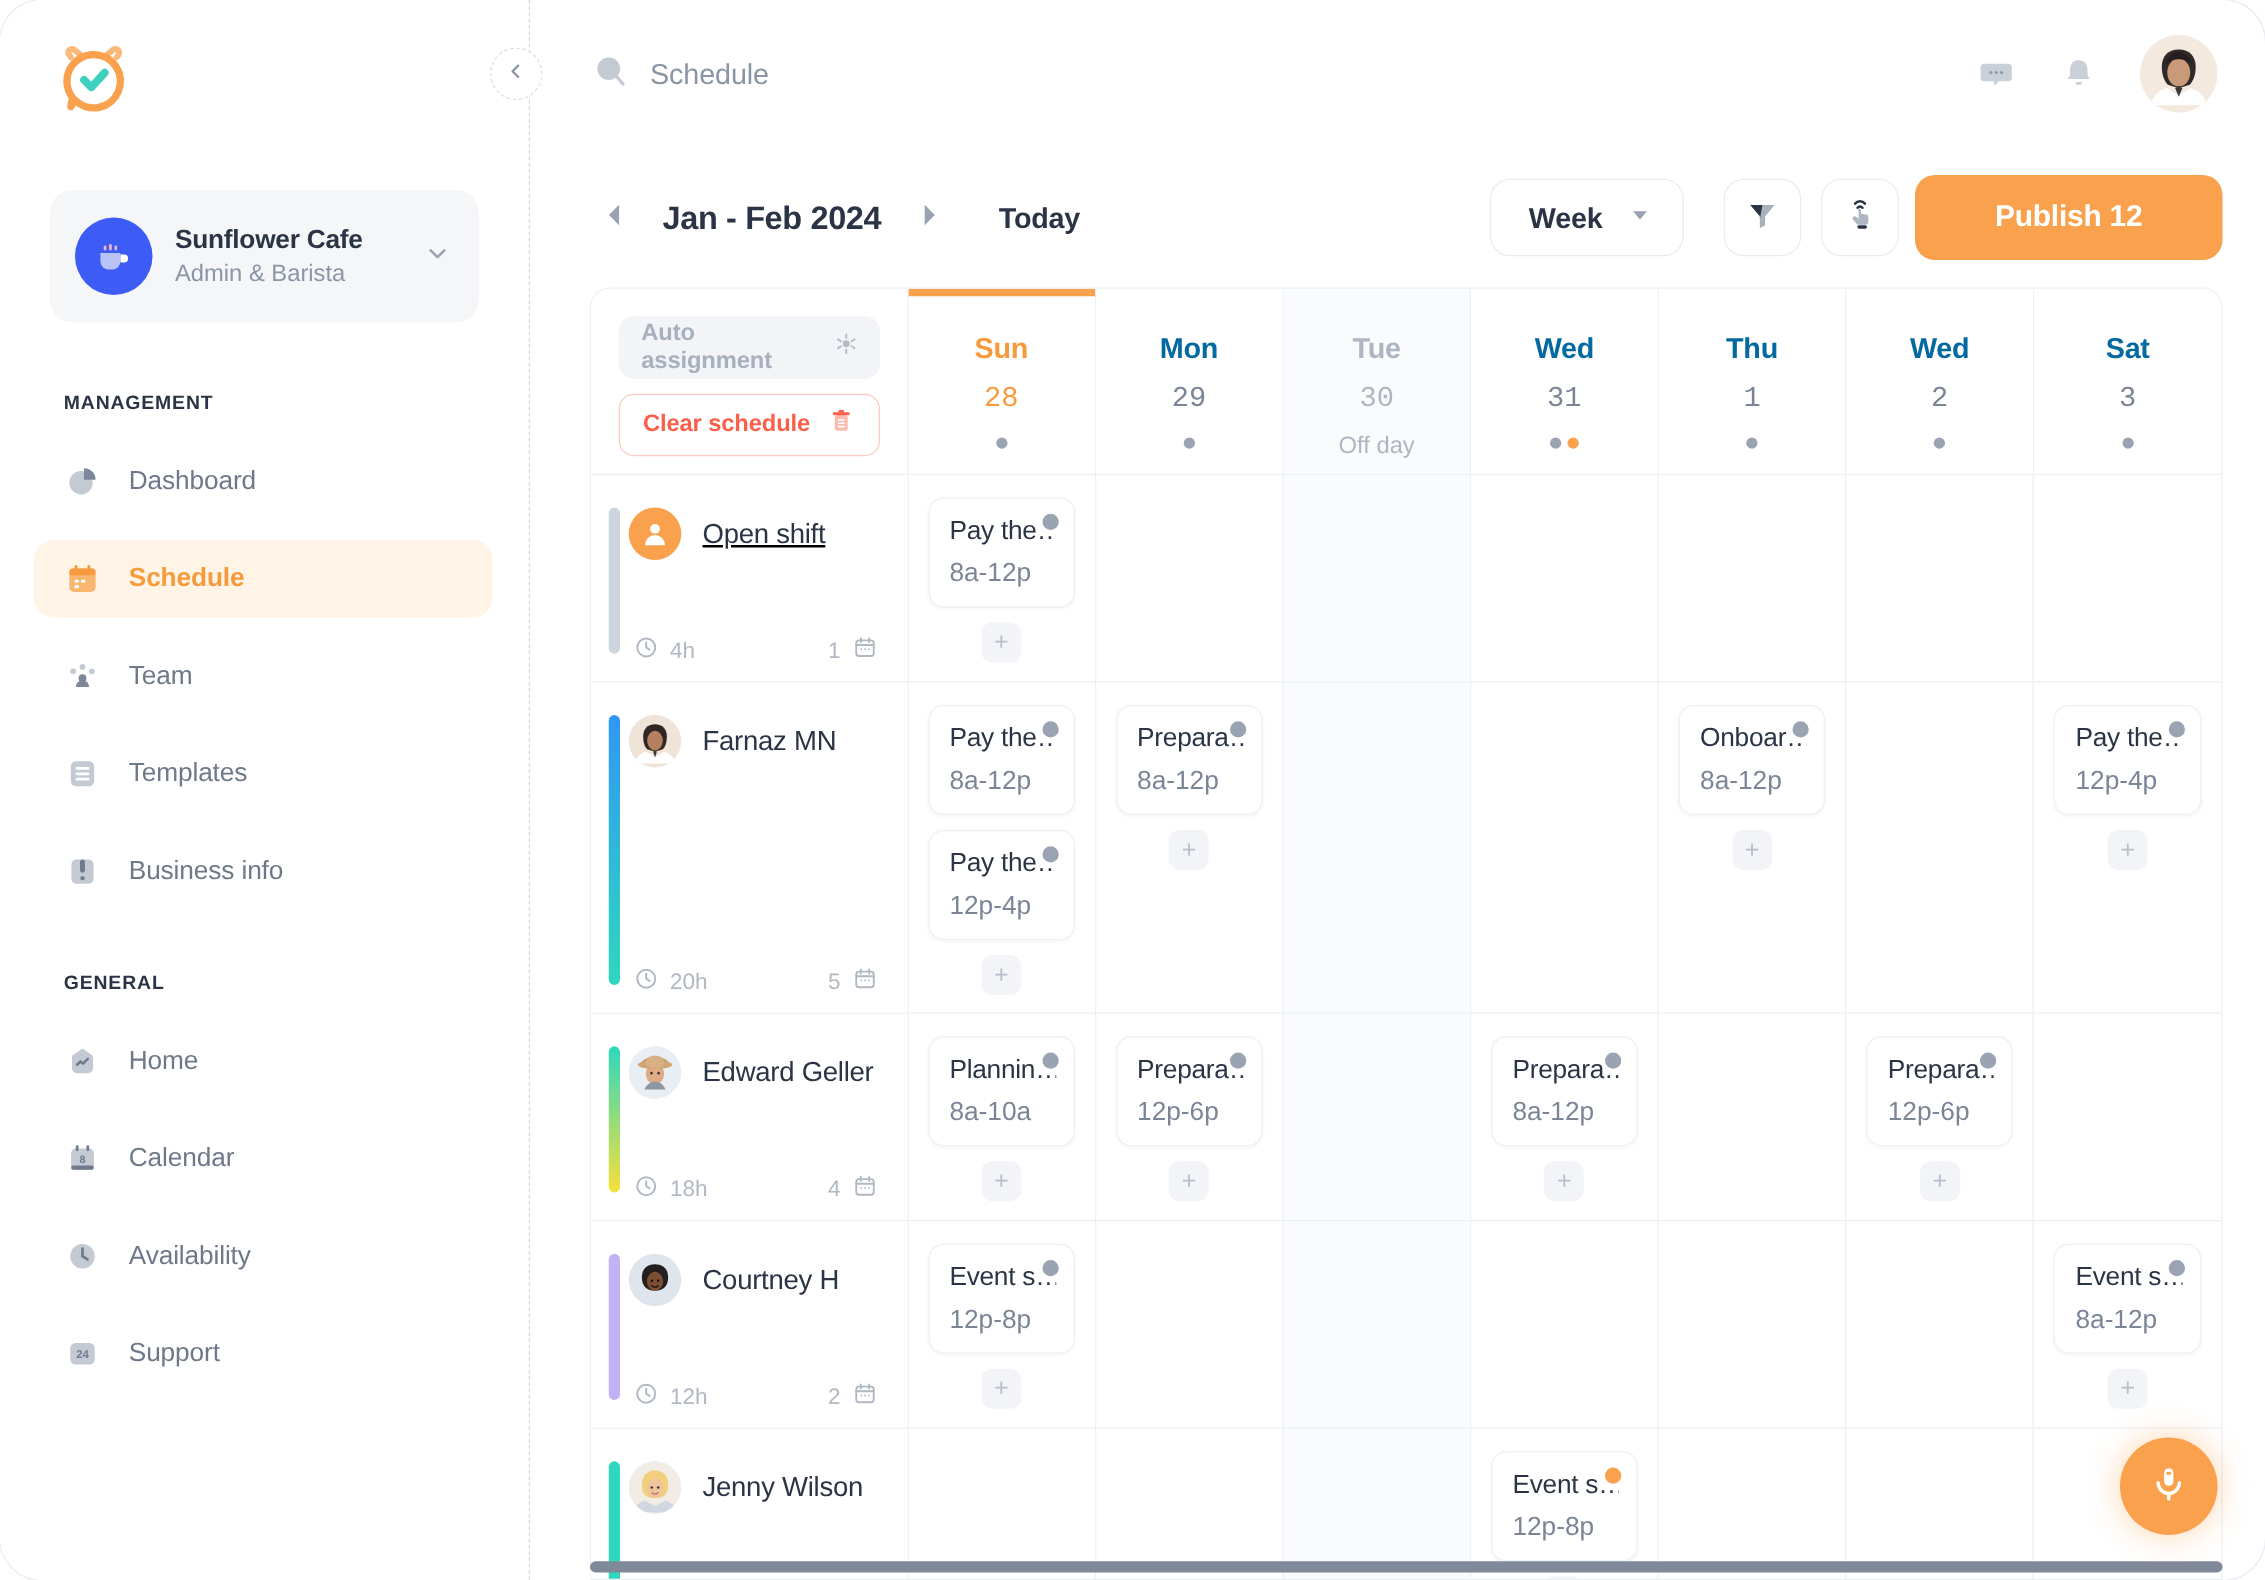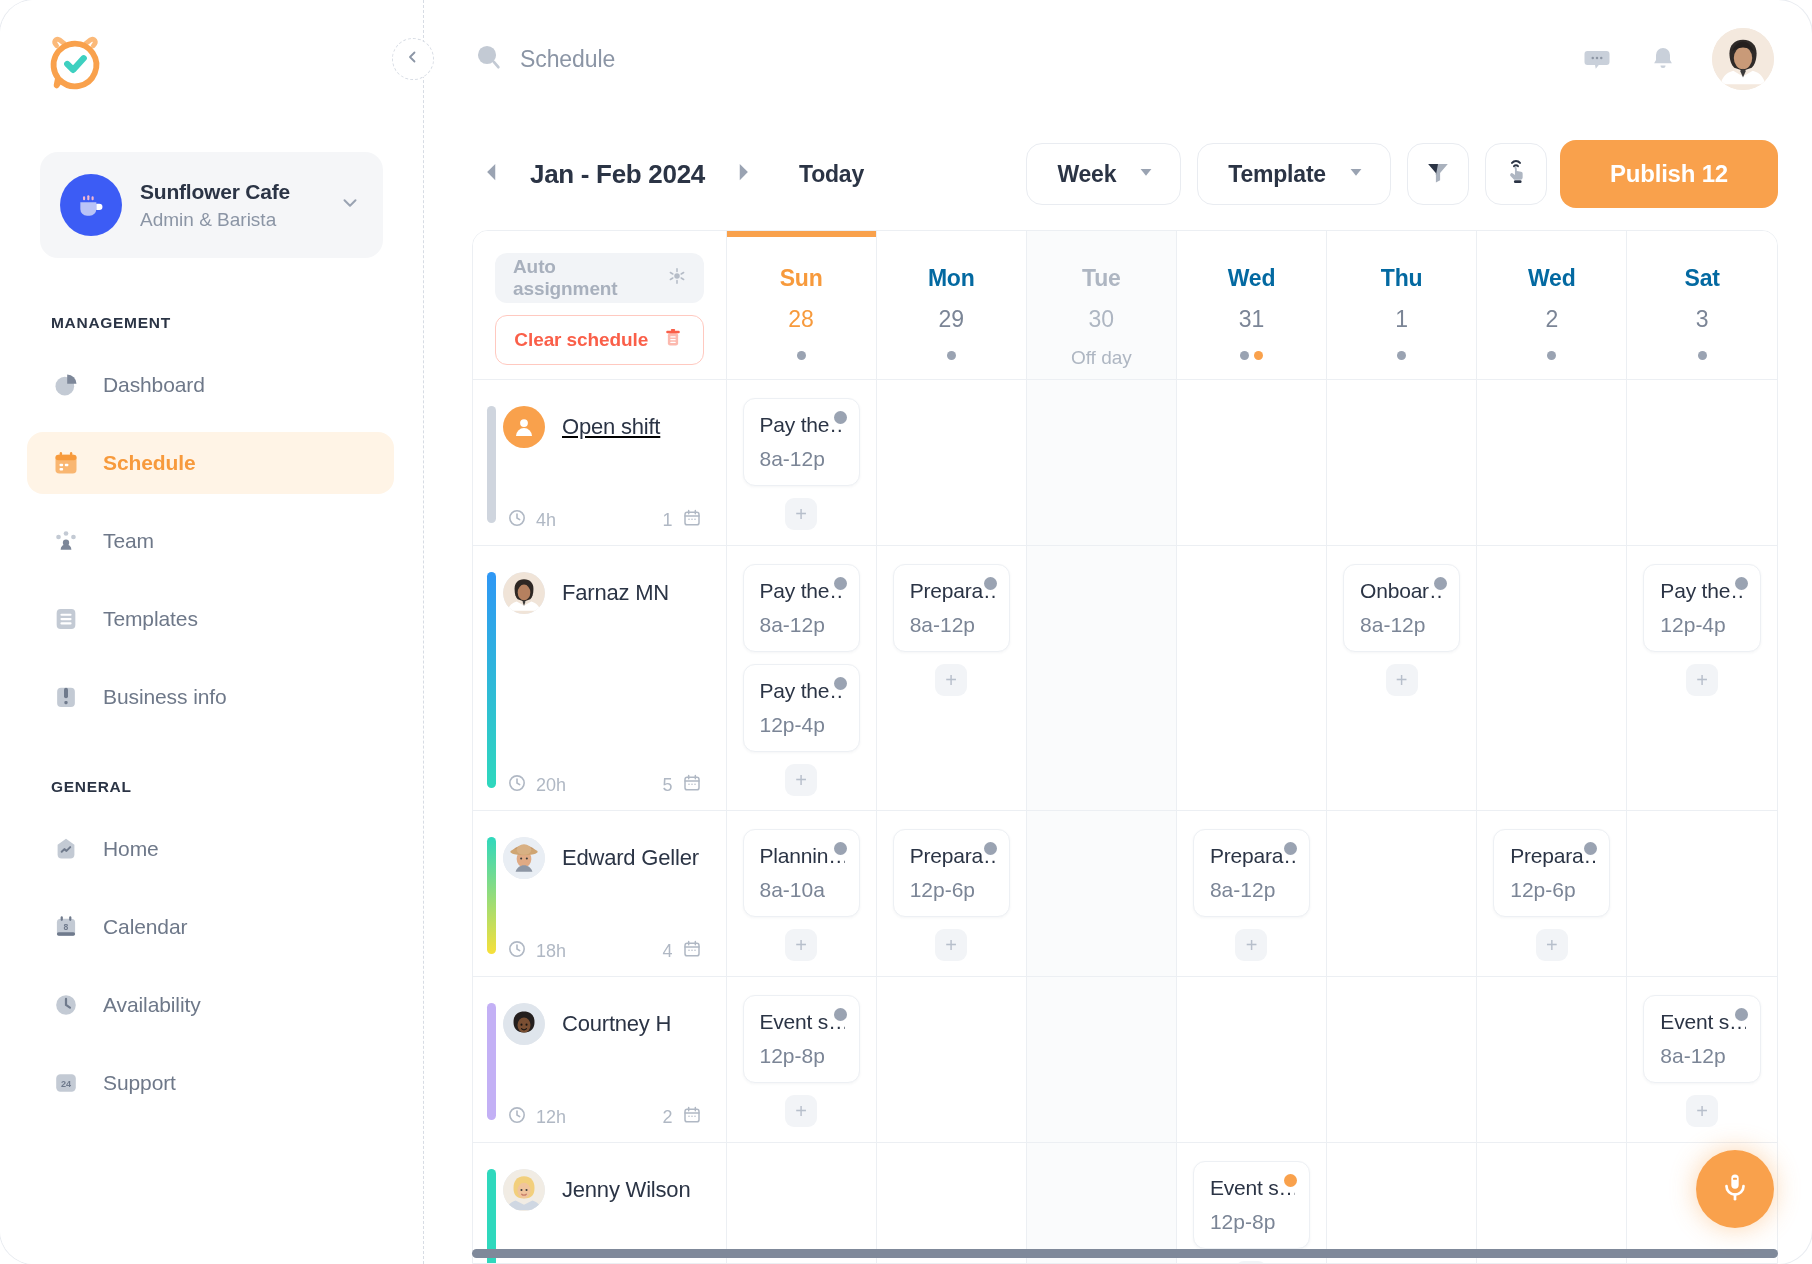--- a/index.html
+++ b/index.html
@@ -133,21 +133,21 @@
     font-size: 23px; font-weight: 700; color: #2b3445; letter-spacing: -0.2px;
   }
   .sq-btn {
     width: 62px; height: 62px; border: 1.5px solid #e9ecf1; border-radius: 16px;
     background: #fff; display: flex; align-items: center; justify-content: center;
     cursor: pointer;
   }
   .publish-btn {
     height: 68px; background: #f9a14c; border-radius: 16px;
     display: flex; align-items: center; justify-content: center;
-    padding: 0 50px; cursor: pointer;
+    padding: 0 64px; cursor: pointer;
     font-size: 24px; font-weight: 700; color: #fff; letter-spacing: -0.2px;
     white-space: nowrap;
   }
   .gap-16 { width: 16px; flex: 0 0 16px; }
   .gap-12 { width: 13px; flex: 0 0 13px; }
 
   
   .grid-wrap {
     flex: 1; margin: 0 34px 0 48px;
     border: 1.5px solid #eceff3; border-top-left-radius: 16px; border-top-right-radius: 16px;
@@ -162,21 +162,21 @@
     border-bottom: 1.5px solid #eceff3;
     height: 148px; vertical-align: top;
     text-align: center; position: relative;
     background: #fff;
   }
   .hdr-cell.off { background: #fafbfc; }
   .hdr-cell.today-col::before {
     content: ''; position: absolute; top: 0; left: 0; right: 0; height: 6px; background: #f9a14c;
   }
   .hdr-dow { font-size: 23px; font-weight: 700; color: #0369a1; margin-top: 34px; letter-spacing: -0.2px; }
-  .hdr-date { font-size: 23px; color: #7b8596; margin-top: 14px; }
+  .hdr-date { font-size: 23px; color: #7b8596; margin-top: 14px; font-family: Liberation Mono, monospace; }
   .hdr-cell.today-col .hdr-dow, .hdr-cell.today-col .hdr-date { color: #f79a3c; }
   .hdr-cell.off .hdr-dow { color: #aeb6c2; }
   .hdr-cell.off .hdr-date { color: #aeb6c2; }
   .hdr-dots { margin-top: 16px; display: flex; align-items: center; justify-content: center; gap: 5px; height: 12px; }
   .dot { width: 9px; height: 9px; border-radius: 50%; display: inline-block; }
   .dot.grey { background: #9aa3b2; }
   .dot.orange { background: #f9a14c; }
   .offday-label { font-size: 19px; color: #aeb6c2; margin-top: 14px; }
 
   
@@ -479,28 +479,20 @@
 
       <div class="select-btn">
         <span>Week</span>
         <span>
           <svg width="20" height="20" viewBox="0 0 24 24">
               <path d="M5.5 8.5h13L12 16.5z" fill="#9aa3b2"></path>
             </svg>
         </span>
       </div>
       <div class="gap-16"></div>
-      <div class="select-btn">
-        <span>Template</span>
-        <span>
-          <svg width="20" height="20" viewBox="0 0 24 24">
-              <path d="M5.5 8.5h13L12 16.5z" fill="#9aa3b2"></path>
-            </svg>
-        </span>
-      </div>
       <div class="gap-16"></div>
       <div class="sq-btn">
         <span>
           <svg width="28" height="28" viewBox="0 0 24 24">
             <path d="M3.6 5.2h16.8l-6.6 7.6v6.2l-3.6 2v-8.2z" fill="#a9b1bd"></path>
             <path d="M3.6 5.2h8.4l-1.8 9.6v-1.9z" fill="#2b3445"></path>
           </svg>
         </span>
       </div>
       <div class="gap-16"></div>

